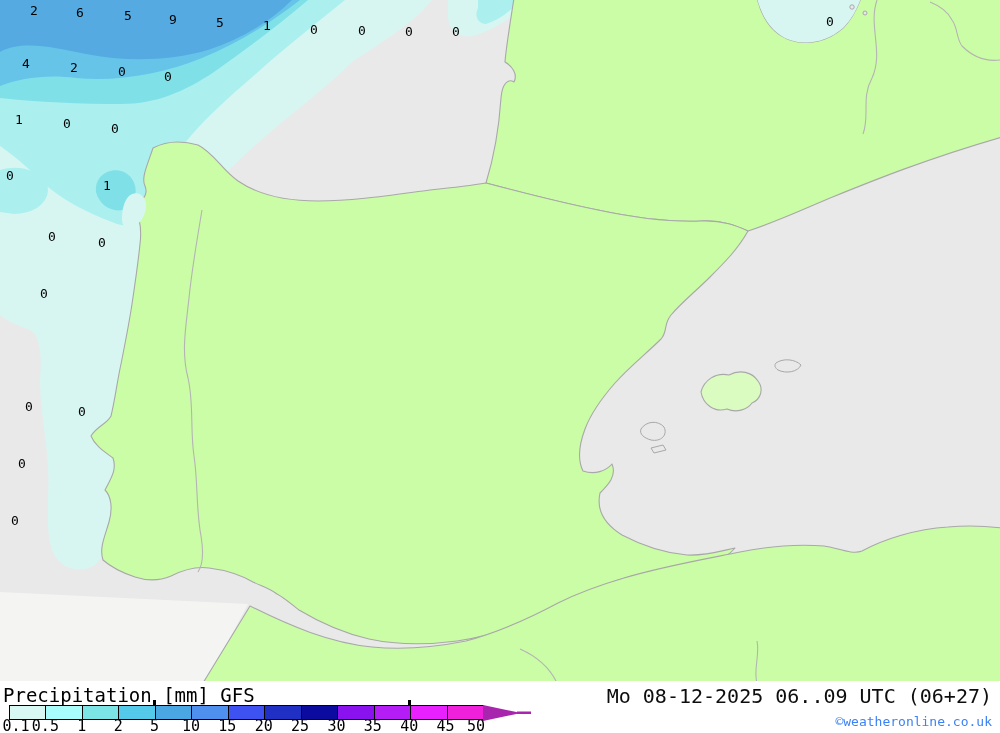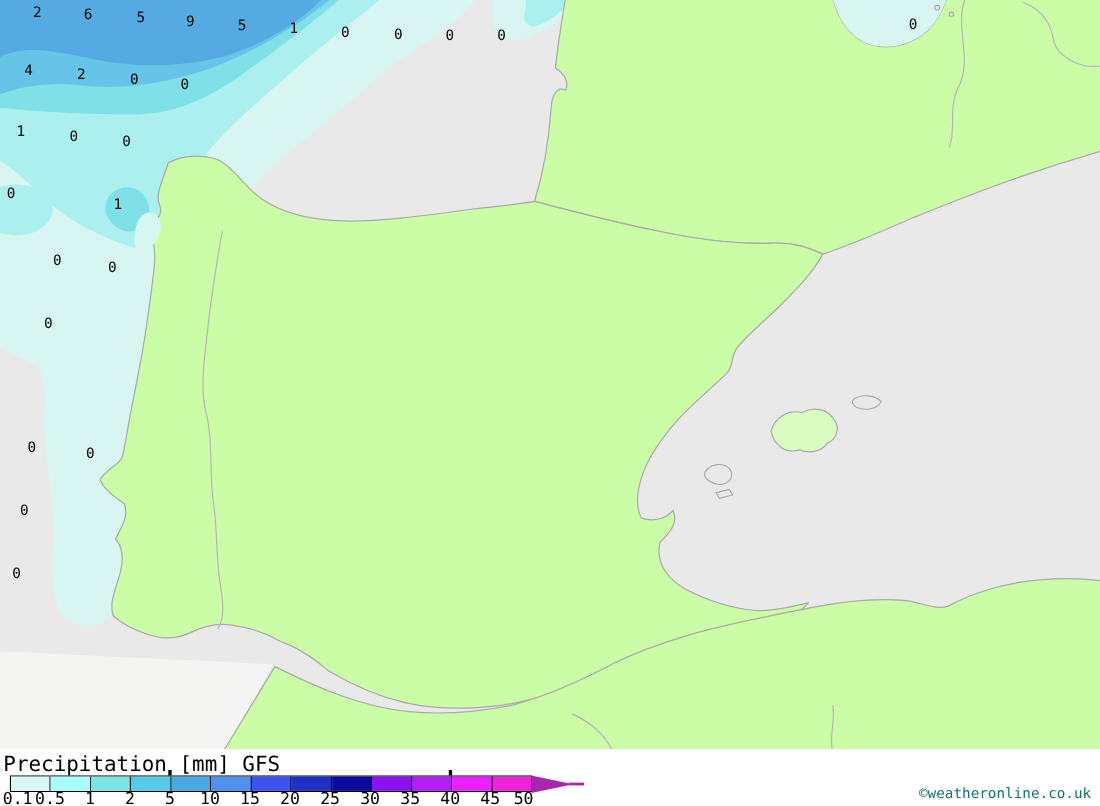--- a/index.html
+++ b/index.html
@@ -166,16 +166,17 @@
         <span style="left: 227.308px;">15</span>
         <span style="left: 263.692px;">20</span>
         <span style="left: 300.077px;">25</span>
         <span style="left: 336.462px;">30</span>
         <span style="left: 372.846px;">35</span>
         <span style="left: 409.231px;">40</span>
         <span style="left: 445.615px;">45</span>
         <span style="left: 476px;">50</span>
       </div>
 
-    <a class="copyright" href="#" style="color: #0f766e;">©weatheronline.co.uk</a>
+    <div class="datetime">Mo 08-12-2025 06..09 UTC (06+27)</div>
+    <a class="copyright" href="#" style="color: #3b82f6;">©weatheronline.co.uk</a>
   </div>
 
 </div>
 
 </body></html>

